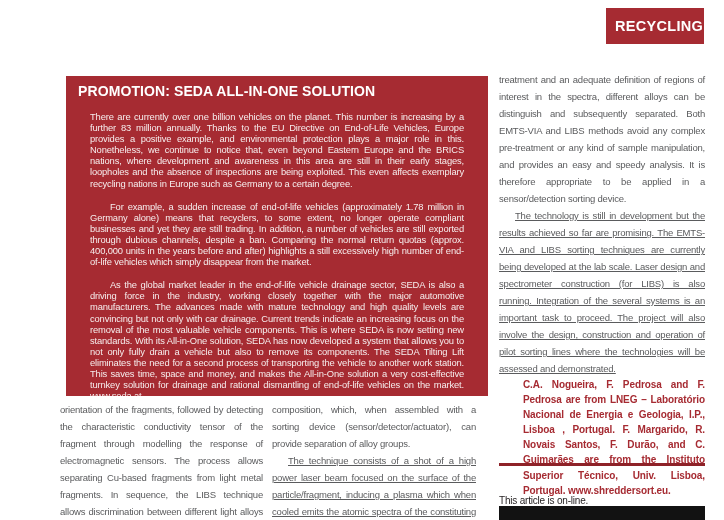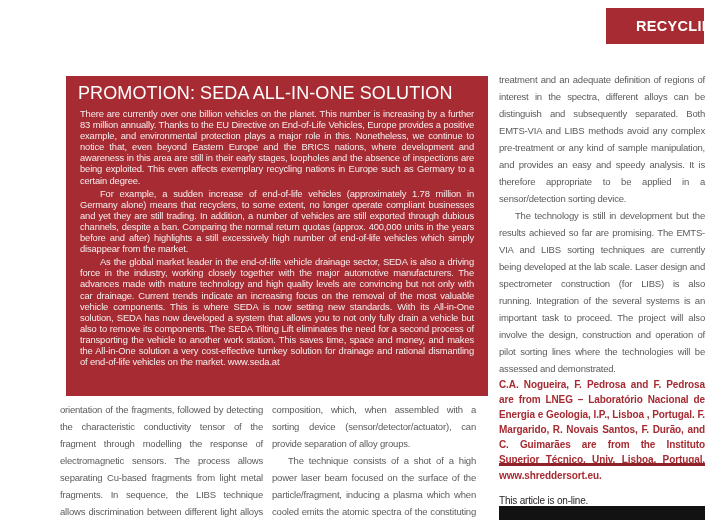--- a/index.html
+++ b/index.html
@@ -7,52 +7,52 @@
     position:relative;width:724px;height:520px;background:#ffffff;overflow:hidden;
     font-family:"Liberation Sans", sans-serif;color:#5a5b5d;
   }
   
   .badge{
     position:absolute;left:606px;top:8px;width:98px;height:36px;
     background:#a62b32;display:flex;align-items:center;
     padding-left:9px;box-sizing:border-box;
   }
   .badge span{
-    color:#ffffff;font-weight:bold;font-size:14.5px;letter-spacing:.3px;margin-left:21px;
+    color:#ffffff;font-weight:bold;font-size:14.5px;letter-spacing:.3px;
   }
   
   .promo{
     position:absolute;left:66px;top:76px;width:422px;height:320px;
     background:#a62b32;box-sizing:border-box;padding:7px 12px 6px 12px;
     overflow:hidden;
   }
   .promo h2{
-    margin:0 0 4px 0;color:#ffffff;font-size:18px;font-weight:normal;letter-spacing:.1px;
+    margin:0 0 4px 0;color:#ffffff;font-size:14px;font-weight:bold;letter-spacing:.1px;
   }
   .promo p{
-    margin:2px;color:#f6eded;font-size:9.4px;line-height:11.1px;
+    margin:12px;color:#f6eded;font-size:9.4px;line-height:11.1px;
     letter-spacing:-.15px;text-align:justify;
   }
   .promo p.ind{text-indent:20px;}
   
   .col{position:absolute;top:401px;}
   .col p, .rightcol p{
     margin:0;font-size:9.5px;line-height:17px;letter-spacing:-.2px;
     text-align:justify;color:#5a5b5d;
   }
   .col-left{left:60px;width:203px;}
   .col-mid{left:272px;width:204px;}
-  .ind2{text-indent:16px;}
+  .ind2{text-indent:16px;text-decoration:underline;}
   
   .rightcol{
     position:absolute;left:499px;top:71px;width:206px;height:449px;
   }
   .rightcol .credit{
     color:#a62b32;font-weight:bold;font-size:10px;line-height:15.1px;
-    letter-spacing:-.1px;text-align:justify;
+    letter-spacing:-.1px;text-align:justify;margin-left:24px;
   }
   .rule{
     position:absolute;left:0;bottom:54px;width:206px;height:3px;background:#8e2228;
   }
   .note{
     position:absolute;left:0;bottom:11px;width:206px;
     color:#231f20;font-size:10px;line-height:16px;letter-spacing:-.2px;
   }
   .blackbar{
     position:absolute;left:0;bottom:0;width:206px;height:14px;background:#121212;

